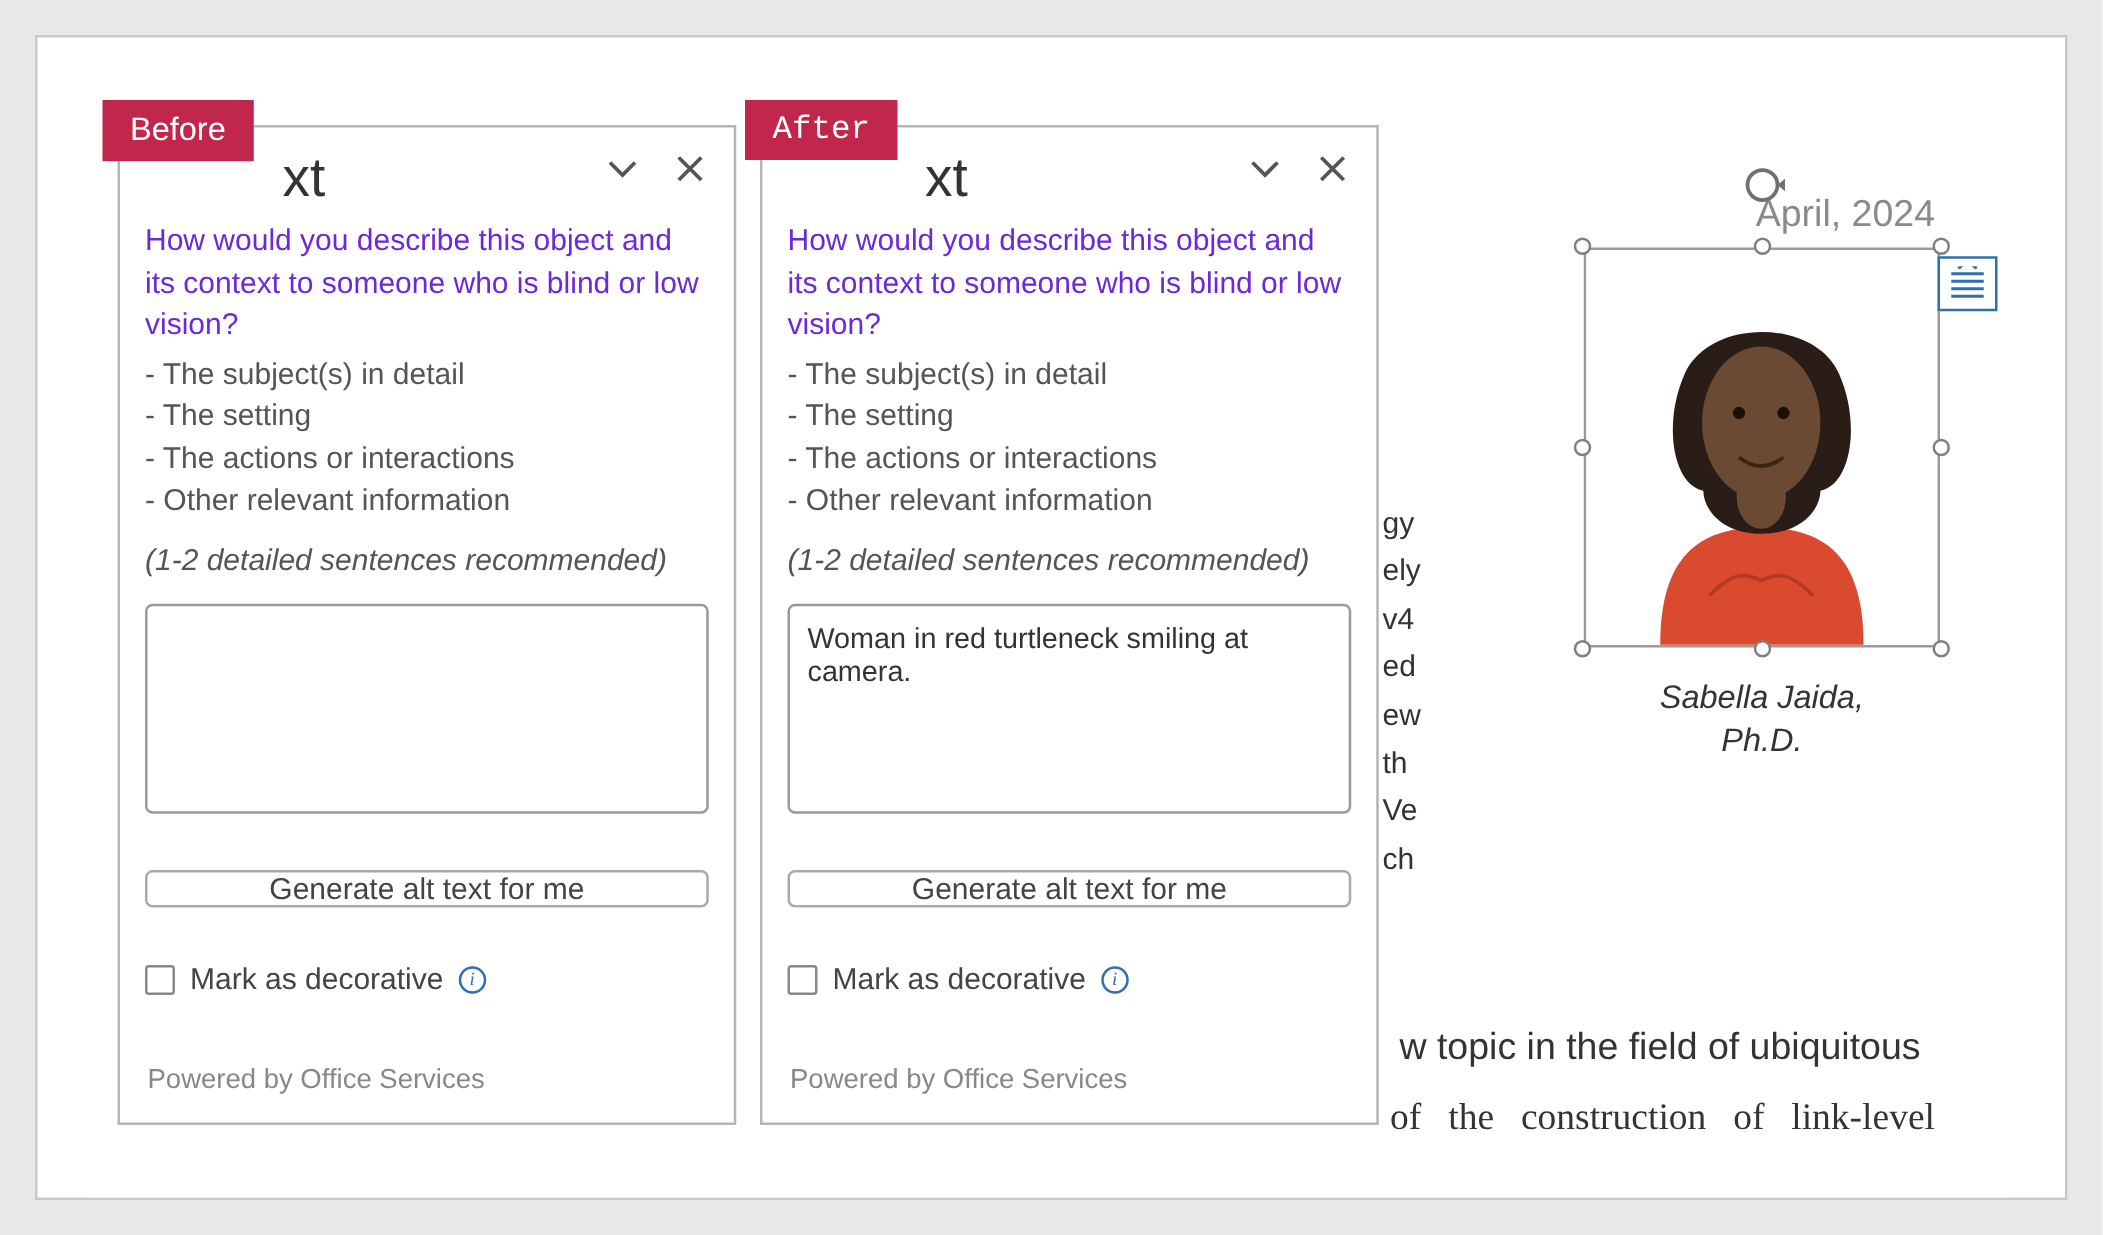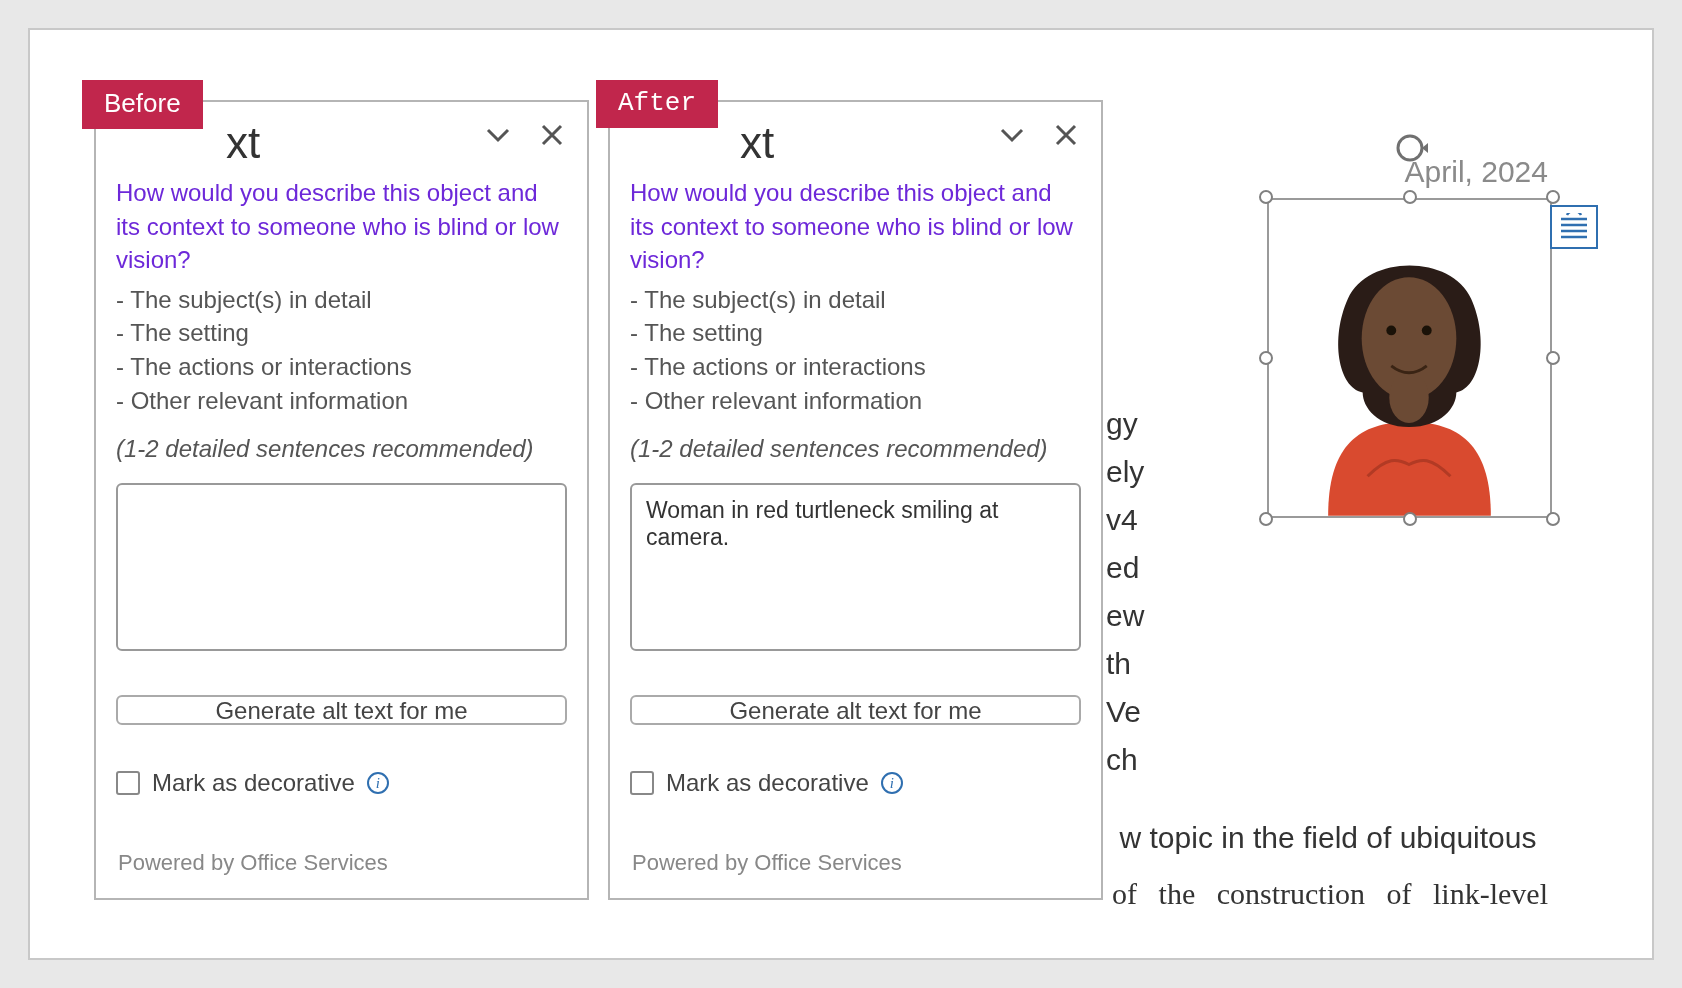--- a/index.html
+++ b/index.html
@@ -41,21 +41,21 @@
     top: 170px;
     font-size: 44px;
     font-weight: 700;
     color: #222;
     line-height: 1.25;
   }
   .doc-body-fragment1 {
     position: absolute;
     left: 1038px;
     top: 350px;
-    font-size: 30px;
+    font-size: 24px;
     color: #333;
     line-height: 1.6;
     text-align: left;
   }
   .doc-body-fragment2 {
     position: absolute;
     left: 200px;
     top: 760px;
     right: 60px;
     font-size: 30px;
@@ -294,20 +294,24 @@
       <div class="handle h-br"></div>
     </div>
 
     <div class="layout-badge">
       <svg width="34" height="28" viewBox="0 0 34 28">
           <path d="M4 6 h26 M4 12 h26 M4 18 h26 M4 24 h26" stroke="#2f6fb0" stroke-width="2.5"></path>
           <path d="M10 2 A8 8 0 0 1 24 2" fill="none" stroke="#2f6fb0" stroke-width="2.5"></path>
         </svg>
     </div>
 
+    <div class="caption">
+      <div>Sabella Jaida,</div>
+      <div>Ph.D.</div>
+    </div>
 
   </div>
 
   <div class="pane pane-before">
     <div class="pane-head-row">
       <span class="pane-icon-btn">
         <svg viewBox="0 0 30 30">
             <path d="M5 10 L15 20 L25 10" fill="none" stroke="currentColor" stroke-width="3"></path>
           </svg>
       </span>

